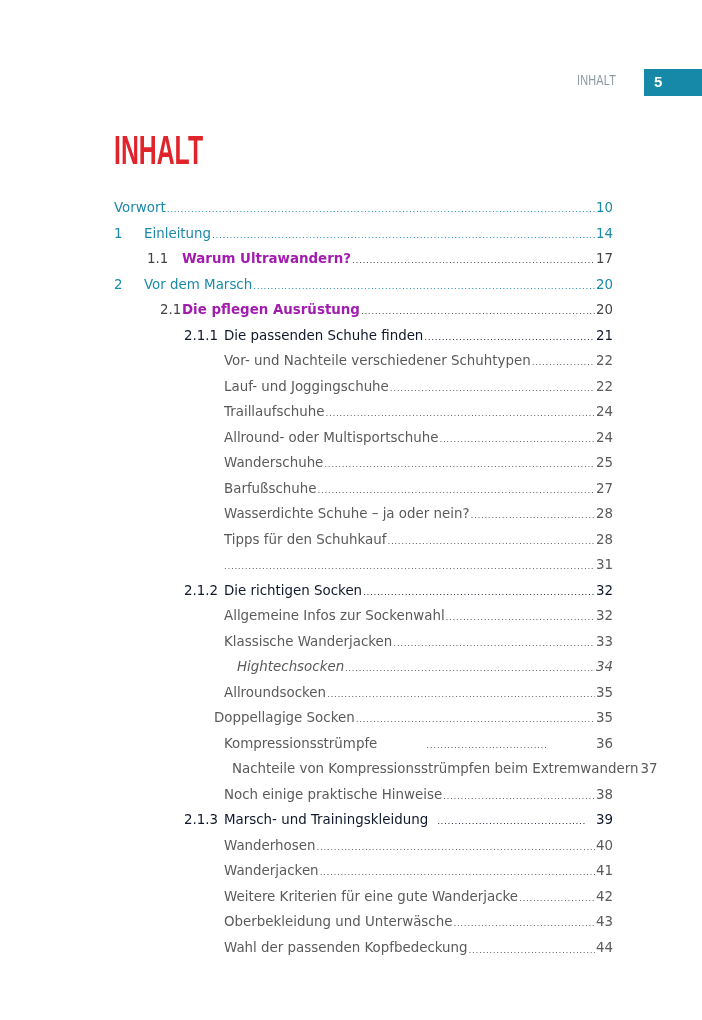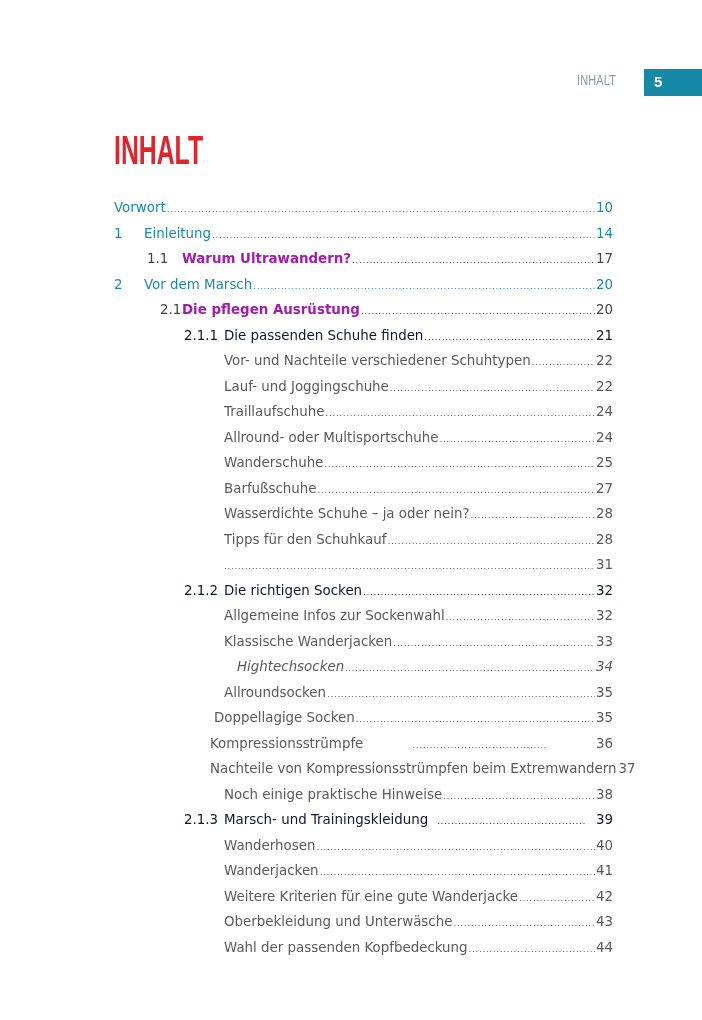--- a/index.html
+++ b/index.html
@@ -179,28 +179,28 @@
       </div>
     </div>
     <div class="row lvl3">
       <div class="entry" style="left: 100px;">
         <span class="label">Doppellagige Socken</span>
         <span class="leader">............................................................................................................................................................................................................................................................................................................</span>
         <span class="page">35</span>
       </div>
     </div>
     <div class="row lvl3">
-      <div class="entry" style="left: 96px; gap: 48px;">
+      <div class="entry" style="left: 110px; gap: 48px;">
         <span class="label">Kompressionsstrümpfe</span>
         <span class="leader">............................................................................................................................................................................................................................................................................................................</span>
         <span class="page">36</span>
       </div>
     </div>
     <div class="row lvl3">
-      <div class="entry" style="left: 96px;">
+      <div class="entry" style="left: 118px;">
         <span class="label">Nachteile von Kompressionsstrümpfen beim Extremwandern</span>
         <span class="leader">............................................................................................................................................................................................................................................................................................................</span>
         <span class="page">37</span>
       </div>
     </div>
     <div class="row lvl3">
       <div class="entry" style="left: 110px;">
         <span class="label">Noch einige praktische Hinweise</span>
         <span class="leader">............................................................................................................................................................................................................................................................................................................</span>
         <span class="page">38</span>
@@ -236,19 +236,19 @@
       </div>
     </div>
     <div class="row lvl3">
       <div class="entry" style="left: 110px;">
         <span class="label">Oberbekleidung und Unterwäsche</span>
         <span class="leader">............................................................................................................................................................................................................................................................................................................</span>
         <span class="page">43</span>
       </div>
     </div>
     <div class="row lvl3">
-      <div class="entry" style="left: 110px;">
+      <div class="entry" style="left: 110px; align-items: flex-end;">
         <span class="label">Wahl der passenden Kopfbedeckung</span>
         <span class="leader">............................................................................................................................................................................................................................................................................................................</span>
         <span class="page">44</span>
       </div>
     </div>
   </div>
 
 </body></html>

